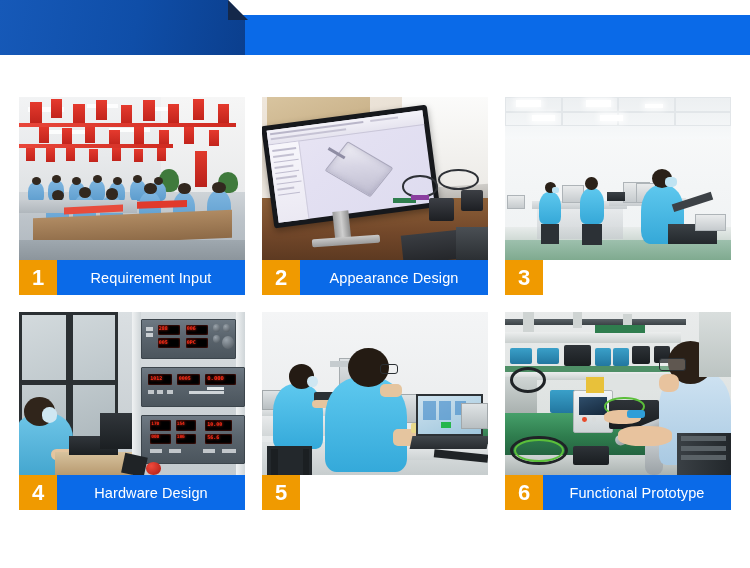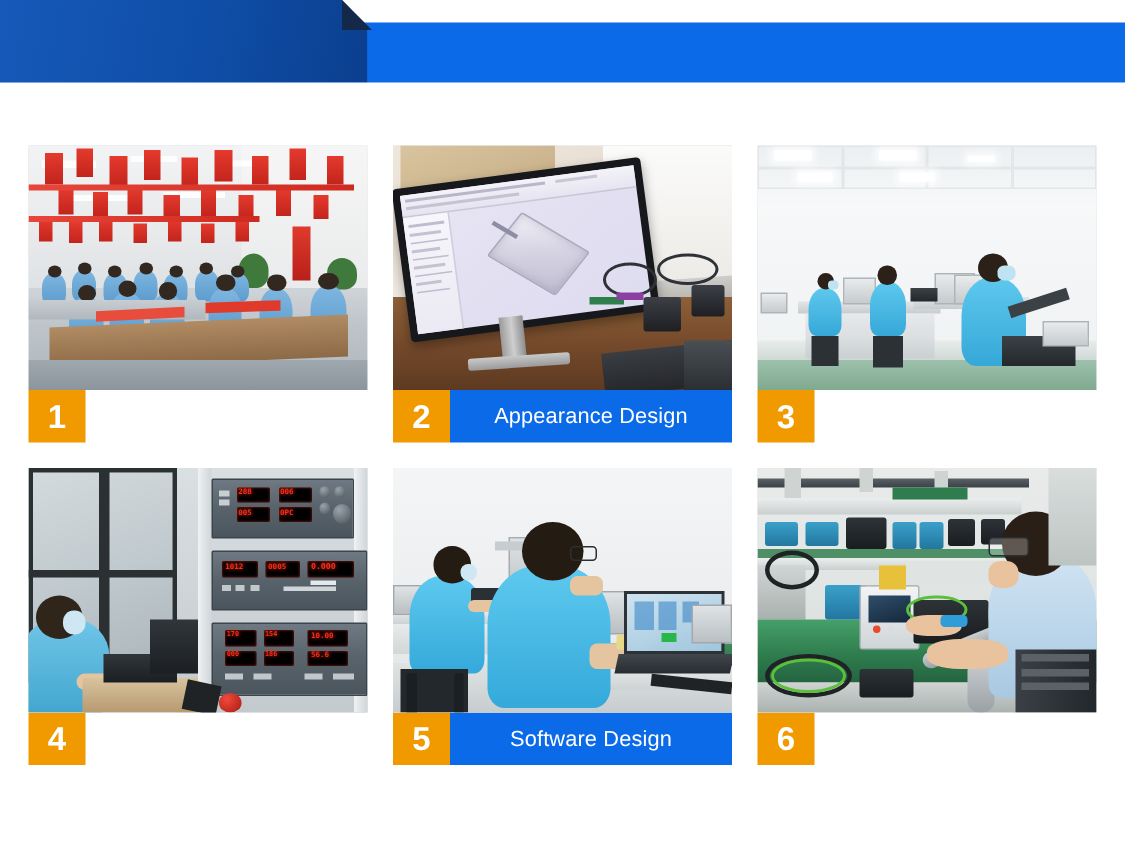--- a/index.html
+++ b/index.html
@@ -336,20 +336,21 @@
       <div class="ph c1-head" style="left:85.5%;top:52%;width:6%;height:7%;"></div>
 
       <div class="ph c1-table2"></div>
       <div class="ph c1-table"></div>
       <div class="ph" style="left:20%;top:67%;width:26%;height:4%;background:#e74c3c;transform:skewY(-3deg);"></div>
       <div class="ph" style="left:52%;top:64%;width:22%;height:4%;background:#e03a2c;transform:skewY(-2deg);"></div>
       <div class="ph" style="left:0;top:88%;width:100%;height:12%;background:linear-gradient(180deg,#9fa8af,#8c959c);"></div>
     </div>
     <div class="card-caption">
       <div class="card-num">1</div>
+      <div class="card-label">Requirement Input</div>
     </div>
   </div>
 
   <div class="card">
     <div class="card-photo">
       <div class="ph c2-bg"></div>
       <div class="ph c2-wallR"></div>
       <div class="ph c2-box"></div>
       <div class="ph c2-deskedge"></div>
       <div class="ph c2-desk"></div>
@@ -507,20 +508,21 @@
       <div class="ph c4-mask" style="left:10%;top:58%;width:7%;height:10%;"></div>
       <div class="ph" style="left:14%;top:84%;width:14%;height:7%;background:#e5c59f;border-radius:6px;"></div>
       <div class="ph c4-desk" style="left:16%;top:86%;width:34%;height:14%;"></div>
       <div class="ph c4-blackbox" style="left:22%;top:76%;width:22%;height:12%;"></div>
       <div class="ph c4-blackbox" style="left:36%;top:62%;width:14%;height:22%;"></div>
       <div class="ph c4-redknob" style="left:56%;top:92%;width:7%;height:8%;"></div>
       <div class="ph" style="left:46%;top:88%;width:10%;height:12%;background:#1f2326;transform:rotate(12deg);"></div>
     </div>
     <div class="card-caption">
       <div class="card-num">4</div>
+      <div class="card-label">Hardware Design</div>
     </div>
   </div>
 
   <div class="card">
     <div class="card-photo">
       <div class="ph c5-bg"></div>
       <div class="ph c5-floor"></div>
       <div class="ph c5-bench" style="left:0;top:58%;width:36%;height:6%;"></div>
       <div class="ph c5-bench" style="left:0;top:64%;width:34%;height:12%;opacity:.8;"></div>
       <div class="ph c5-benchtop" style="left:60%;top:72%;width:40%;height:9%;"></div>
@@ -553,21 +555,20 @@
         <div class="ph c5-uitile" style="left:58%;top:14%;width:18%;height:36%;"></div>
         <div class="ph c5-green" style="left:36%;top:70%;width:16%;height:14%;"></div>
         <div class="ph c5-green" style="left:82%;top:40%;width:10%;height:16%;"></div>
       </div>
       <div class="ph c5-lap-base" style="left:66%;top:76%;width:34%;height:8%;transform:skewX(-12deg);"></div>
       <div class="ph c5-mach" style="left:88%;top:56%;width:12%;height:16%;"></div>
       <div class="ph" style="left:76%;top:86%;width:24%;height:5%;background:#1f2326;transform:rotate(6deg);"></div>
     </div>
     <div class="card-caption">
       <div class="card-num">5</div>
-      <div class="card-label">Software Design</div>
     </div>
   </div>
 
   <div class="card">
     <div class="card-photo">
       <div class="ph c6-bg"></div>
 
       <div class="ph c6-shelf" style="left:0;top:12%;width:78%;height:7%;"></div>
       <div class="ph c6-shelfbar" style="left:0;top:4%;width:80%;height:4%;"></div>
       <div class="ph" style="left:8%;top:0;width:5%;height:12%;background:#cfd4d3;"></div>
@@ -616,16 +617,17 @@
       <div class="ph c6-skin" style="left:44%;top:60%;width:16%;height:9%;"></div>
       <div class="ph" style="left:54%;top:60%;width:8%;height:5%;background:#2f9ed8;border-radius:3px;"></div>
       <div class="ph c6-stack" style="left:76%;top:74%;width:24%;height:26%;"></div>
       <div class="ph" style="left:78%;top:76%;width:20%;height:3%;background:#5a6267;"></div>
       <div class="ph" style="left:78%;top:82%;width:20%;height:3%;background:#5a6267;"></div>
       <div class="ph" style="left:78%;top:88%;width:20%;height:3%;background:#5a6267;"></div>
       <div class="ph" style="left:86%;top:0;width:14%;height:40%;background:linear-gradient(180deg,#d9dedd,#bcc4c2);"></div>
     </div>
     <div class="card-caption">
       <div class="card-num">6</div>
+      <div class="card-label">Functional Prototype</div>
     </div>
   </div>
 
 </div>
 
 </body></html>

